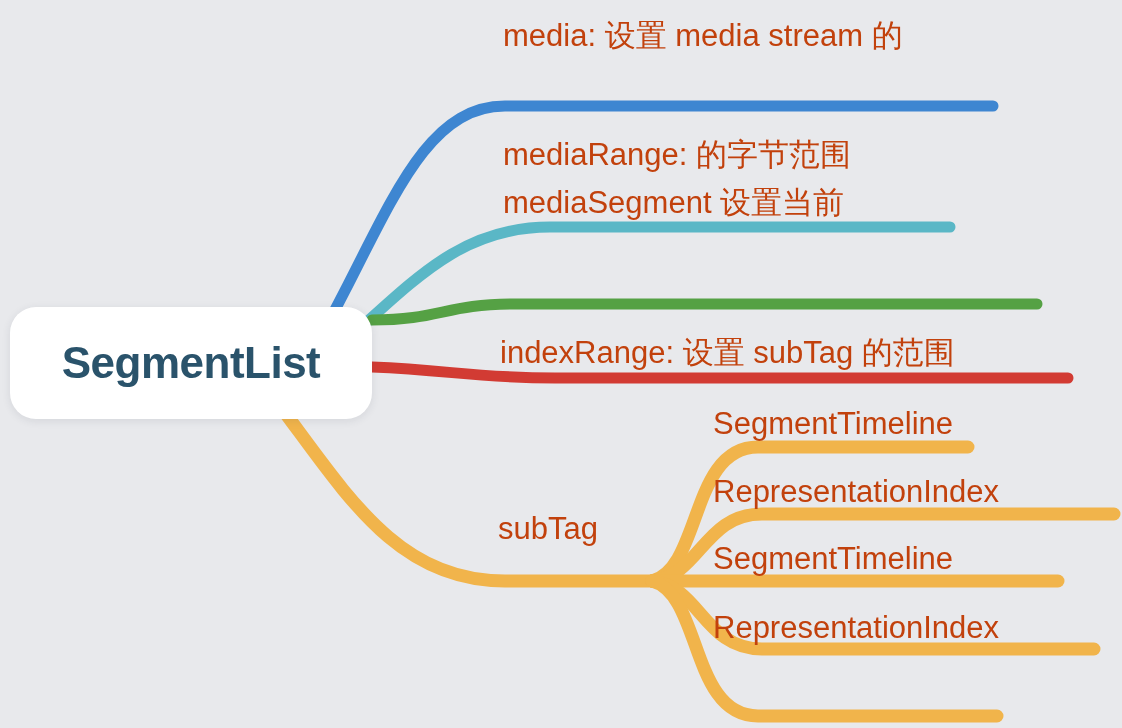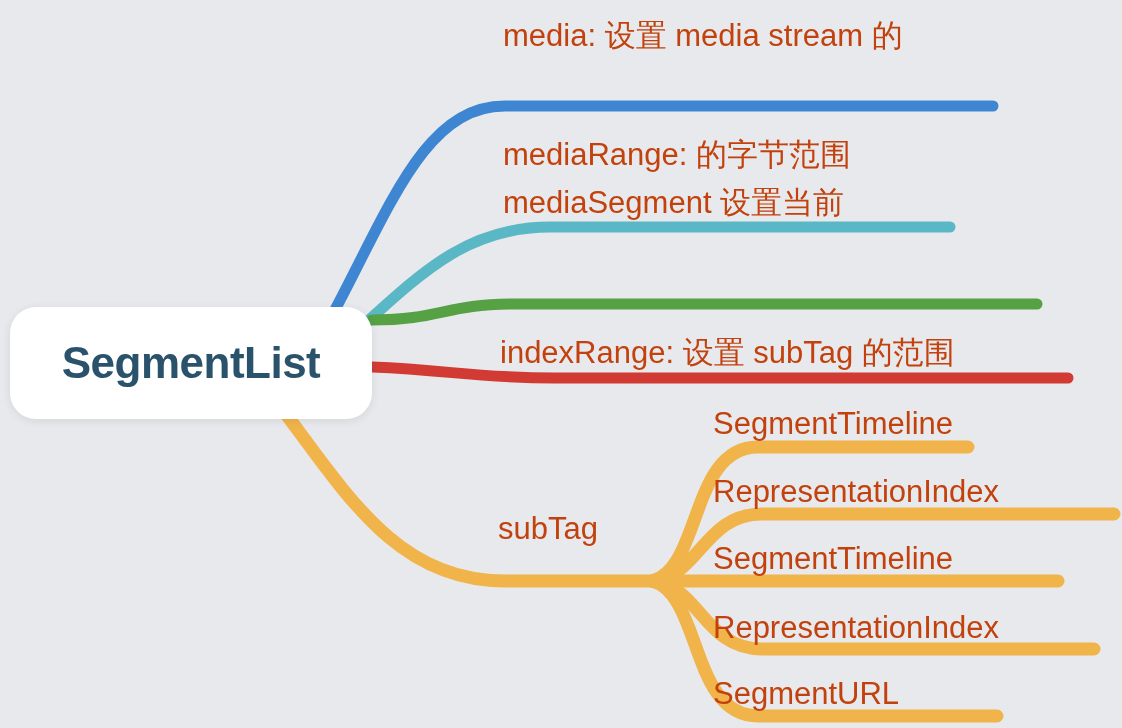--- a/index.html
+++ b/index.html
@@ -107,17 +107,14 @@
   </div>
 
   <div class="node-label single lbl-child-2">
     <div class="line">SegmentTimeline</div>
   </div>
 
   <div class="node-label single lbl-child-3">
     <div class="line">RepresentationIndex</div>
   </div>
 
-  <div class="node-label single lbl-child-4">
-    <div class="line">SegmentURL</div>
-  </div>
 
 </div>
 
 </body></html>

